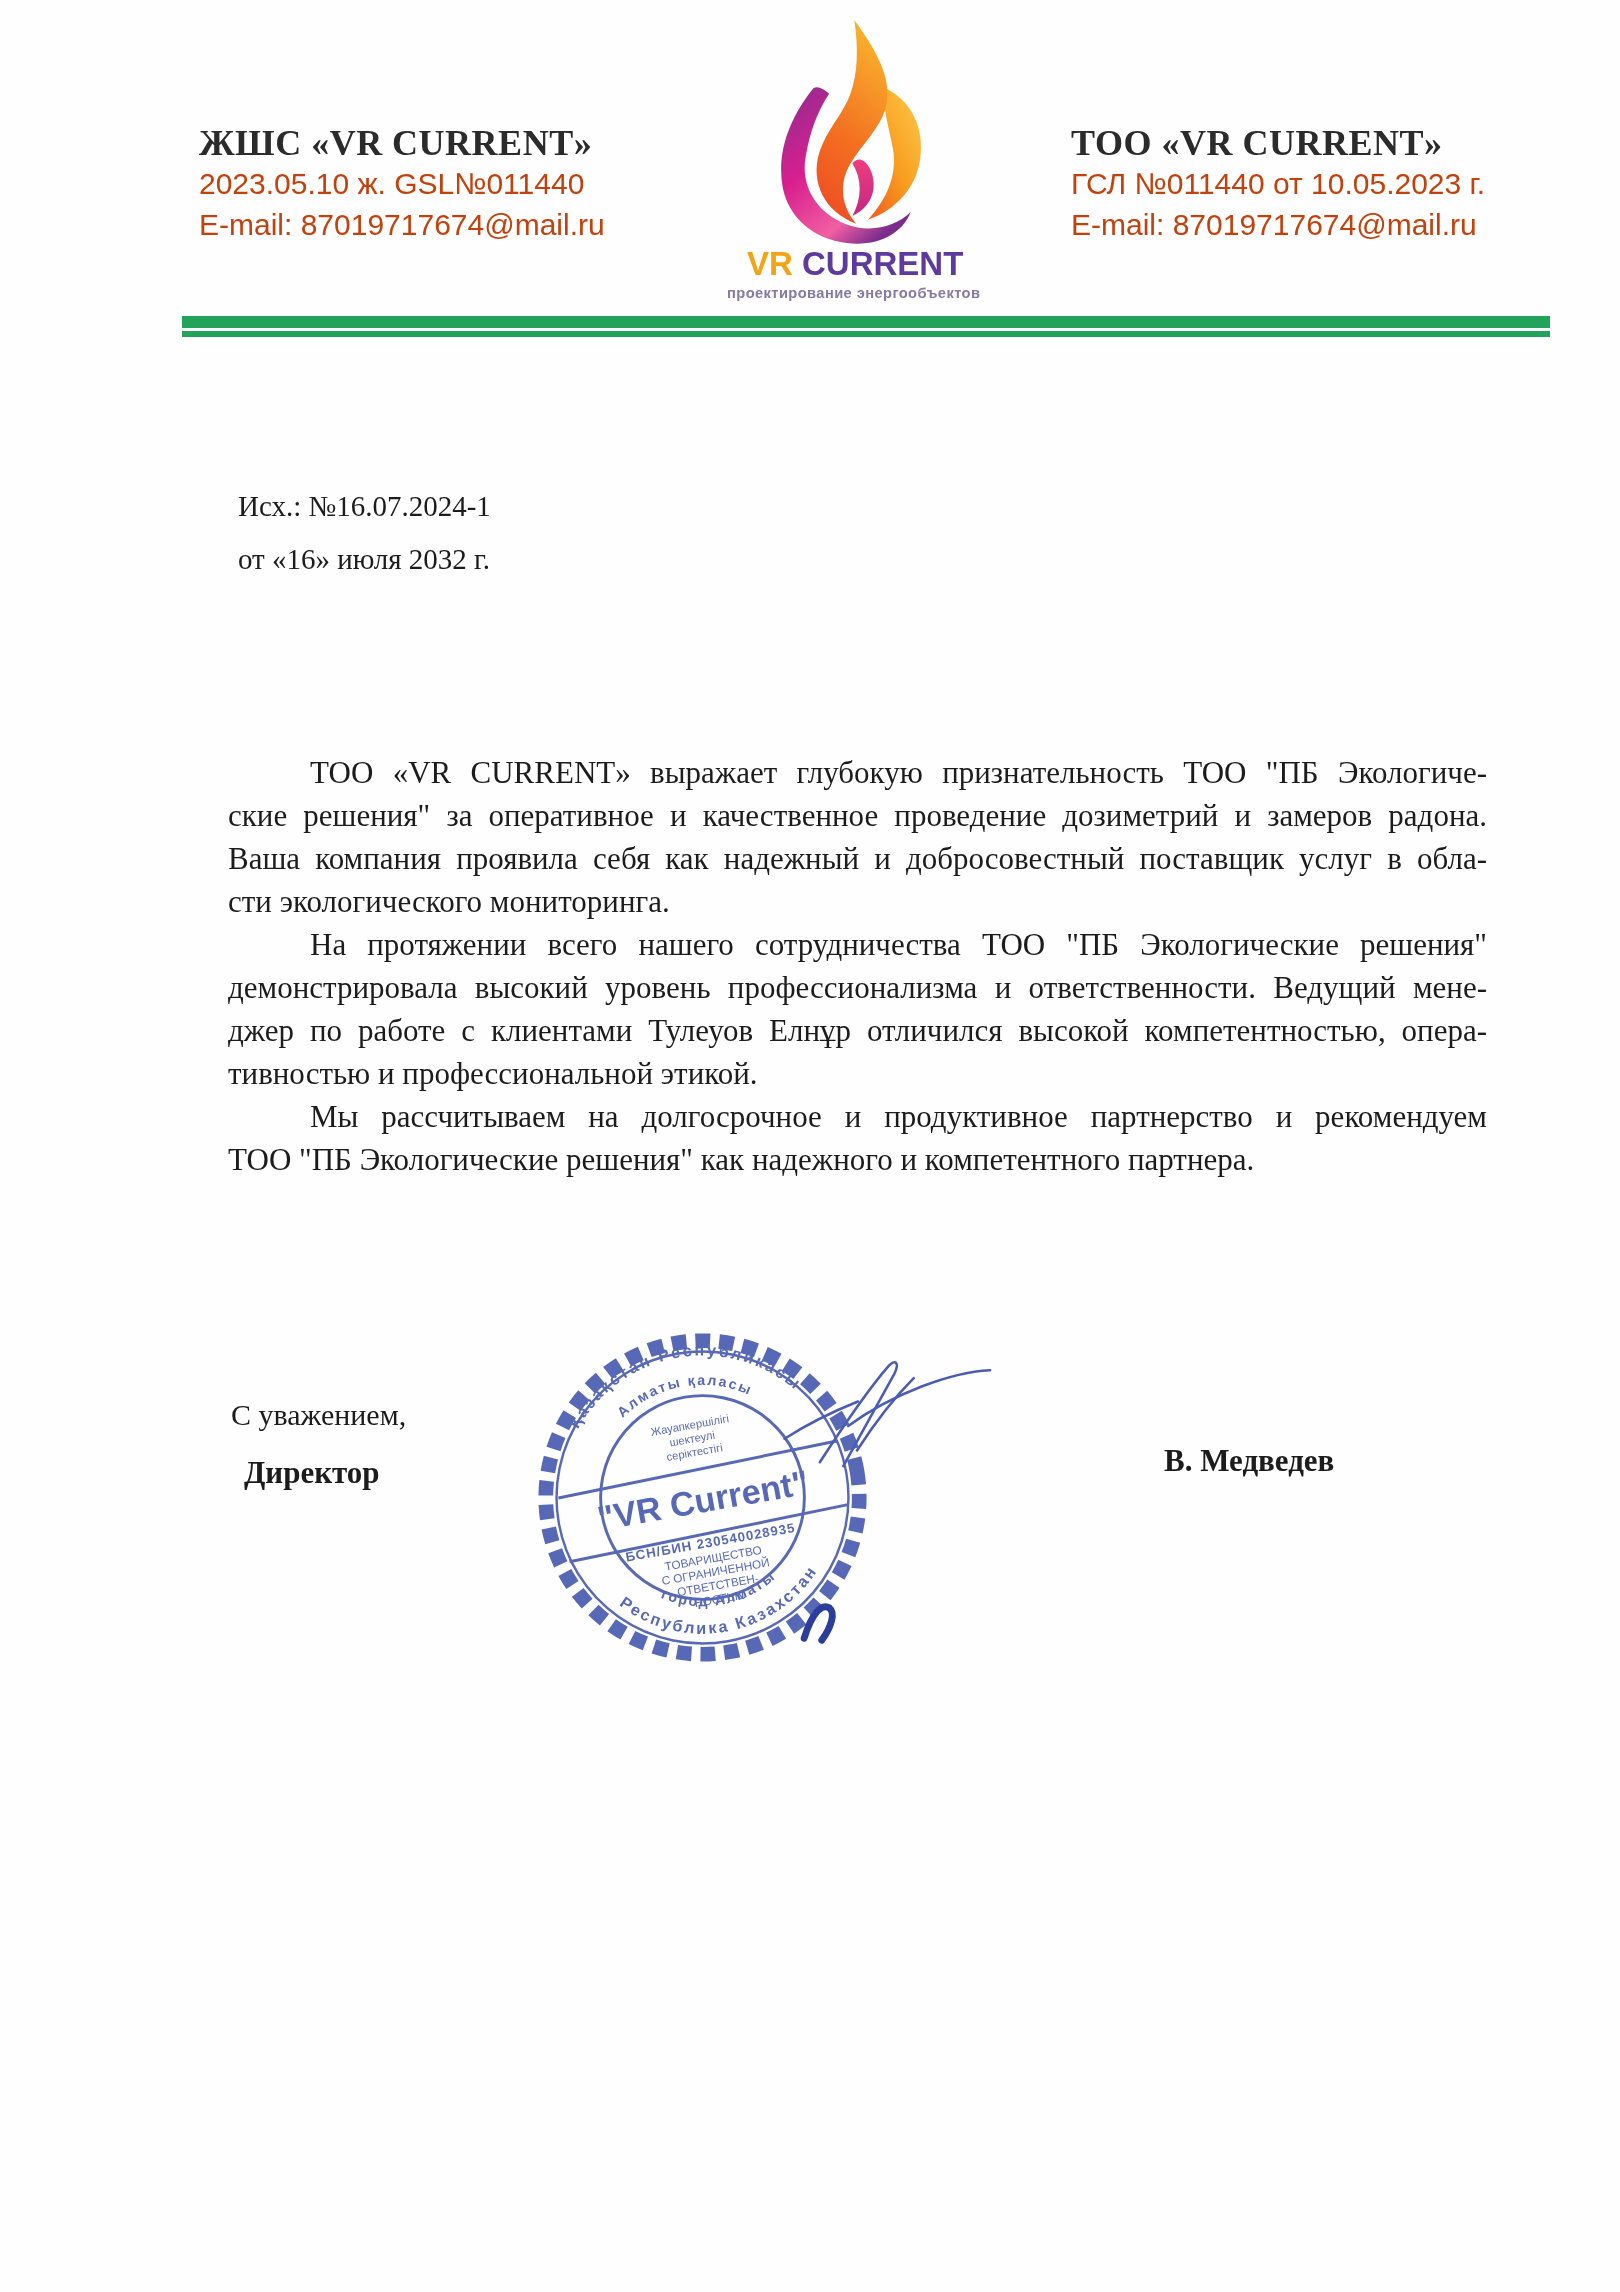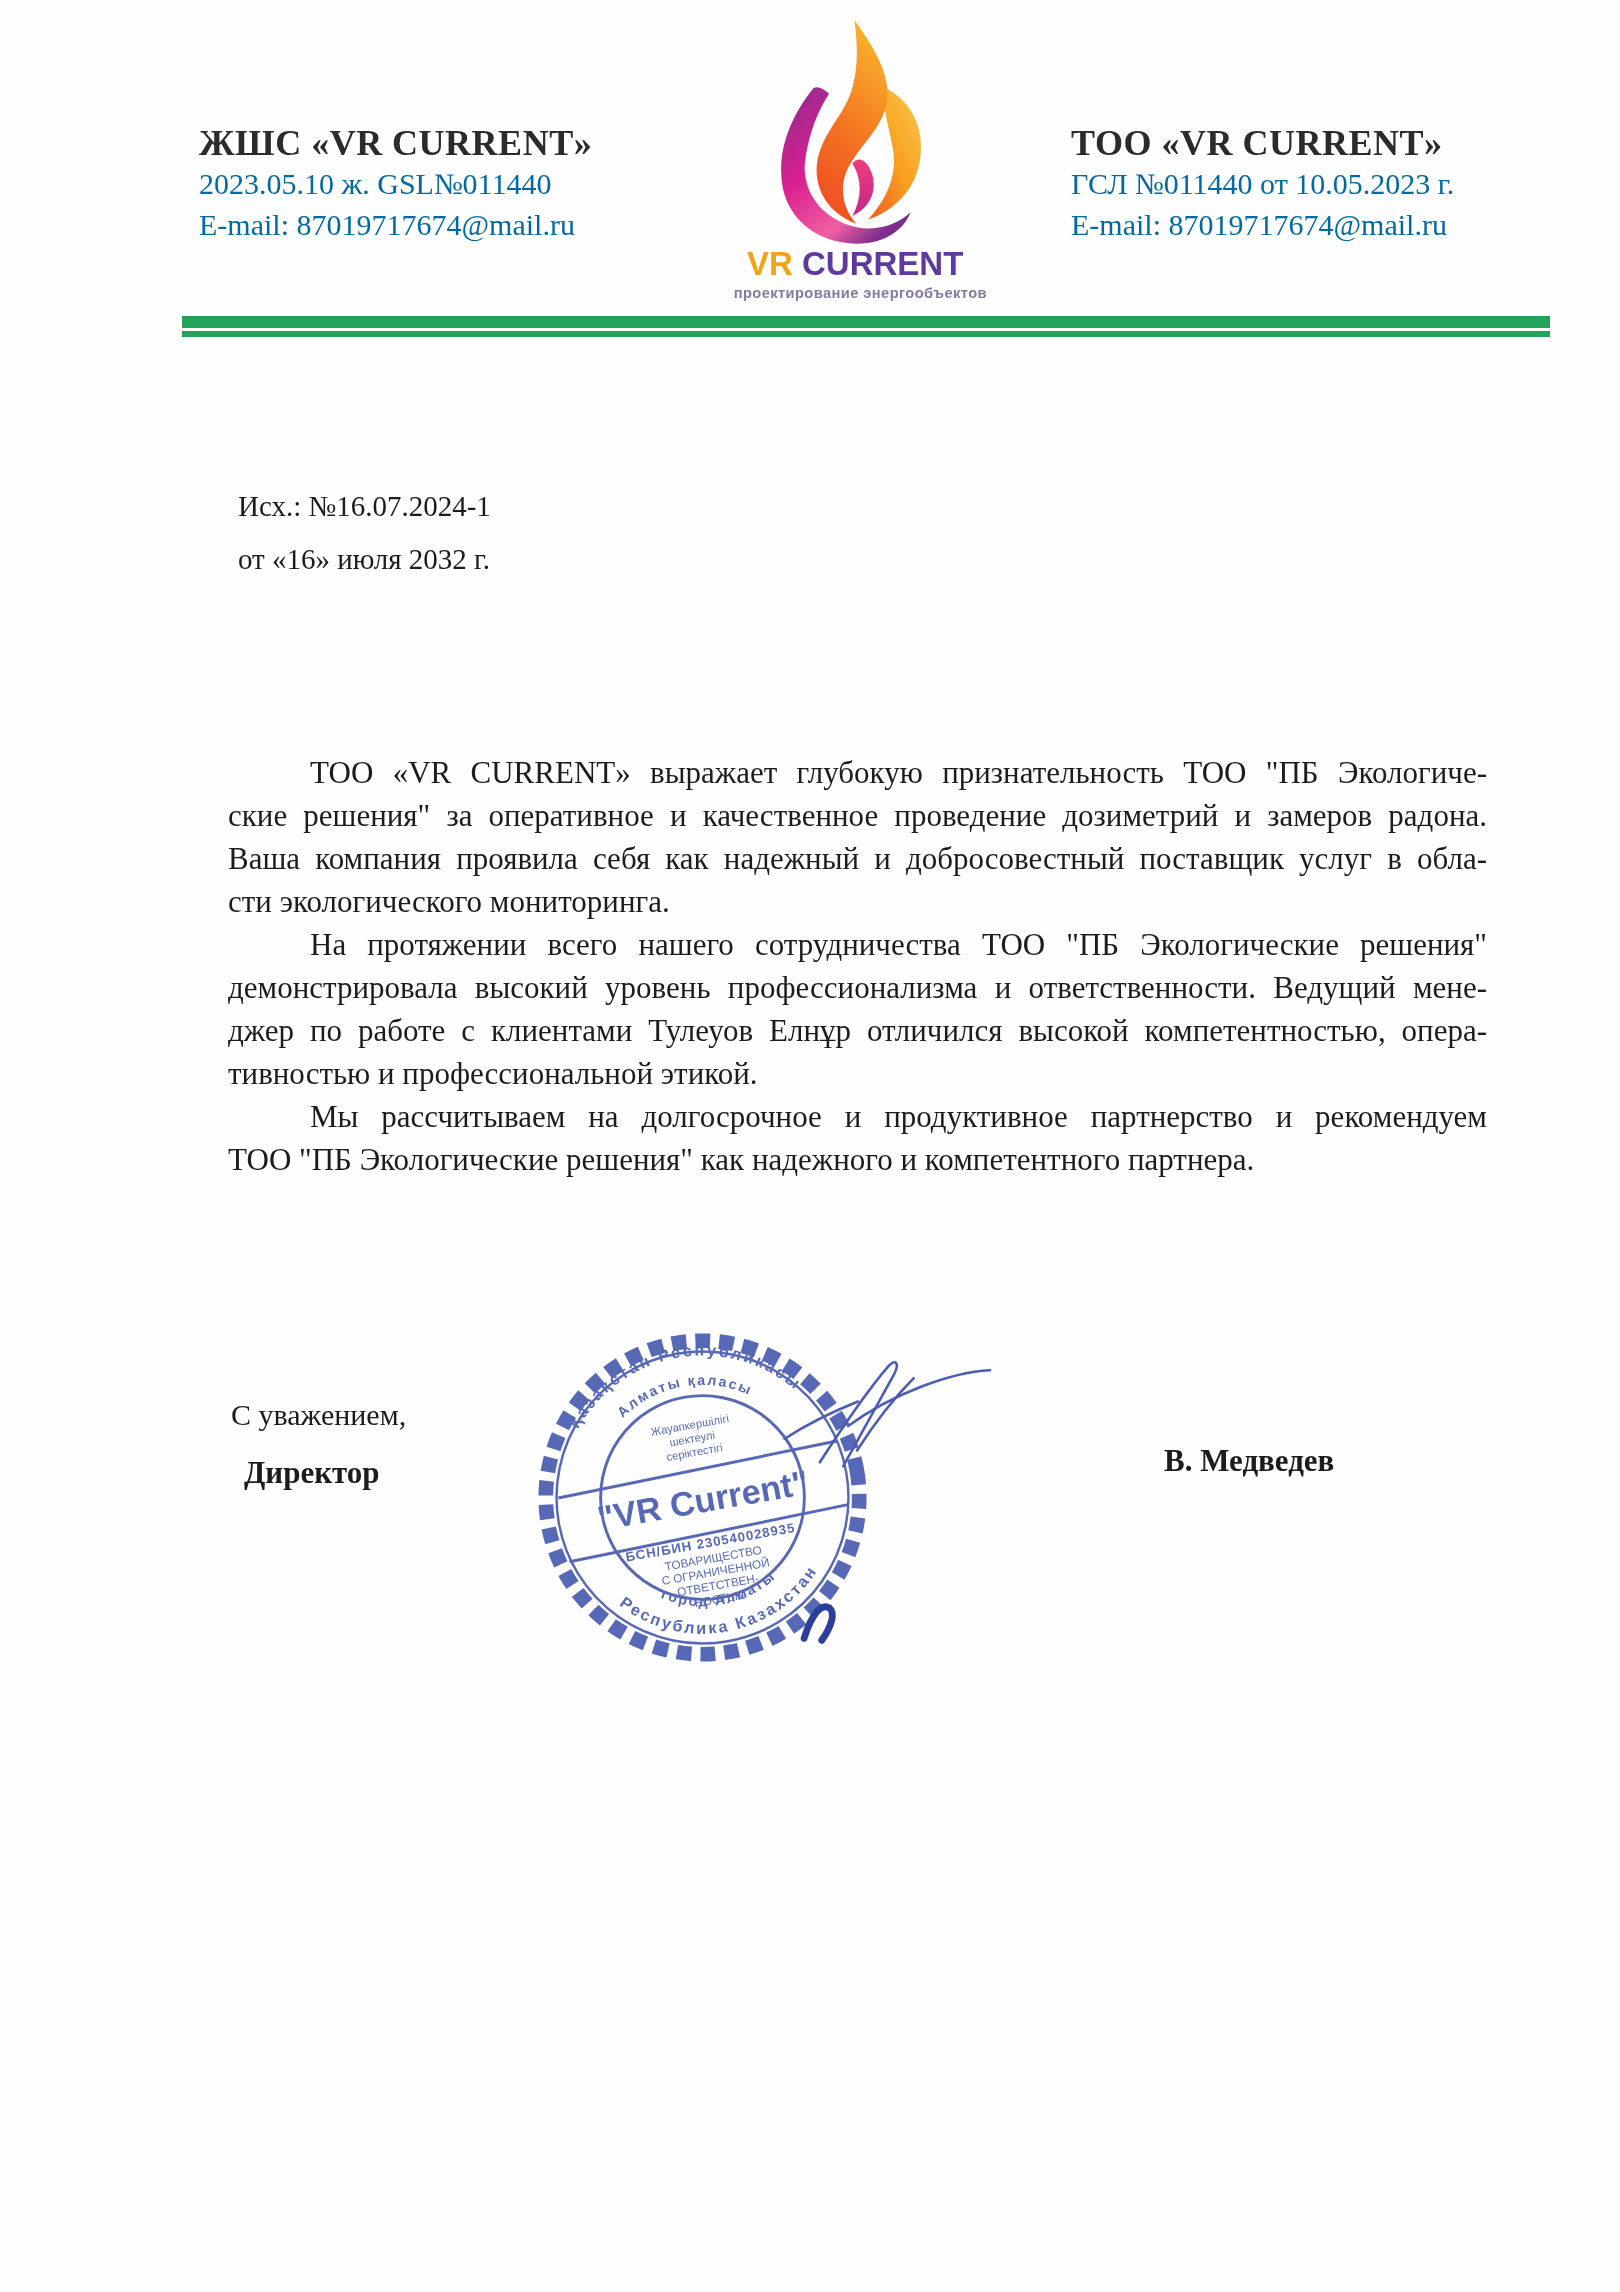--- a/index.html
+++ b/index.html
@@ -4,37 +4,37 @@
 <style>
   * { margin:0; padding:0; box-sizing:border-box; }
   html,body { background:#ffffff; }
   .page {
     position:relative; width:1620px; height:2293px; background:#fefefe;
     font-family:"Liberation Serif", serif; color:#1c1c1c; overflow:hidden;
   }
   
   .hdr-title { position:absolute; font-weight:bold; font-size:36px; letter-spacing:0.5px;
                font-family:"Liberation Serif", serif; color:#2b2b2b; white-space:nowrap; }
-  .hdr-line  { position:absolute; font-family:Liberation Serif, serif; font-size:30px;
-               color:#0369a1; white-space:nowrap; }
+  .hdr-line  { position:absolute; font-family:Liberation Sans, sans-serif; font-size:30px;
+               color:#c2410c; white-space:nowrap; }
   .t-left  { left:199px; top:122px; }
   .l2-left { left:199px; top:167px; }
   .l3-left { left:199px; top:208px; }
   .t-right  { left:1071px; top:122px; }
   .l2-right { left:1071px; top:167px; }
   .l3-right { left:1071px; top:208px; }
 
   
   .logo-flame { position:absolute; left:770px; top:19.6px; width:159px; height:225px; }
   .logo-word  { position:absolute; left:747px; top:245px; width:216px; text-align:center;
                 font-family:"Liberation Sans", sans-serif; font-weight:bold; font-size:33px;
                 letter-spacing:0px; white-space:nowrap; }
   .logo-word .vr      { color:#F2A416; }
   .logo-word .current { color:#5F3A9E; }
-  .logo-tagline { position:absolute; left:727px; top:285px; width:260px; text-align:right;
+  .logo-tagline { position:absolute; left:727px; top:285px; width:260px; text-align:left;
                   font-family:"Liberation Sans", sans-serif; font-weight:bold; font-size:14.7px;
                   letter-spacing:0.4px; color:#857AA4; white-space:nowrap; }
 
   
   .rule-thick { position:absolute; left:182px; top:316px; width:1368px; height:11.8px; background:#21A35A; }
   .rule-thin  { position:absolute; left:182px; top:331px; width:1368px; height:5.9px;  background:#21A35A; }
 
   
   .ref-line1 { position:absolute; left:238px; top:490px; font-size:29px; }
   .ref-line2 { position:absolute; left:238px; top:543px; font-size:29px; }

